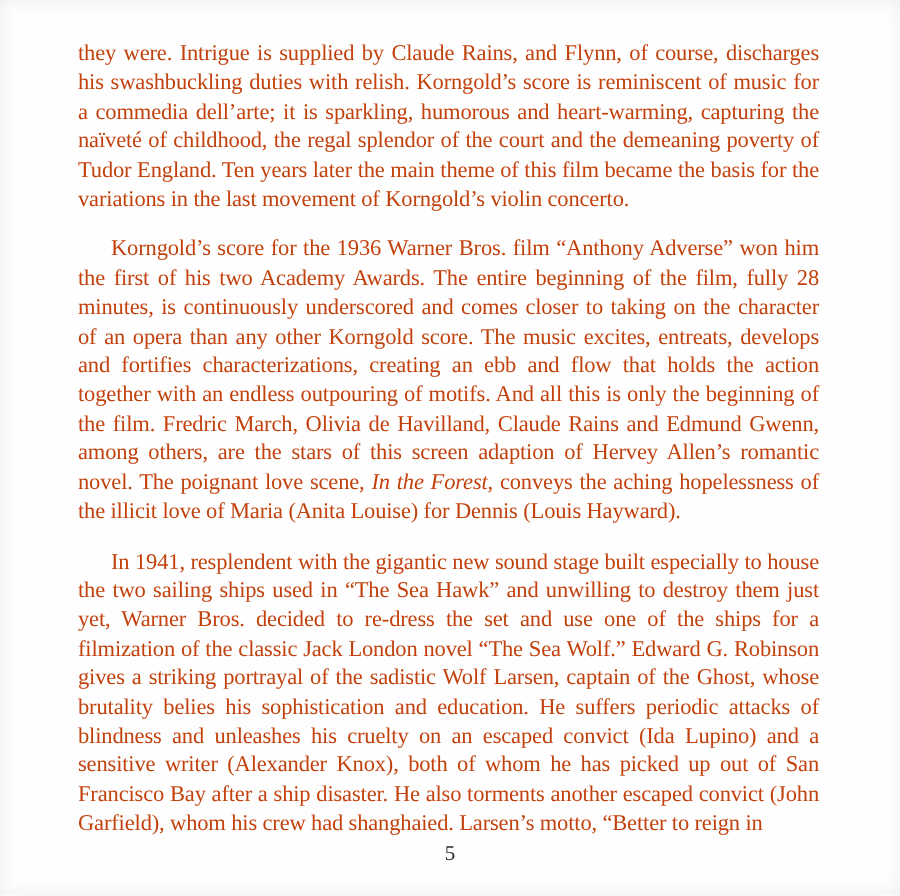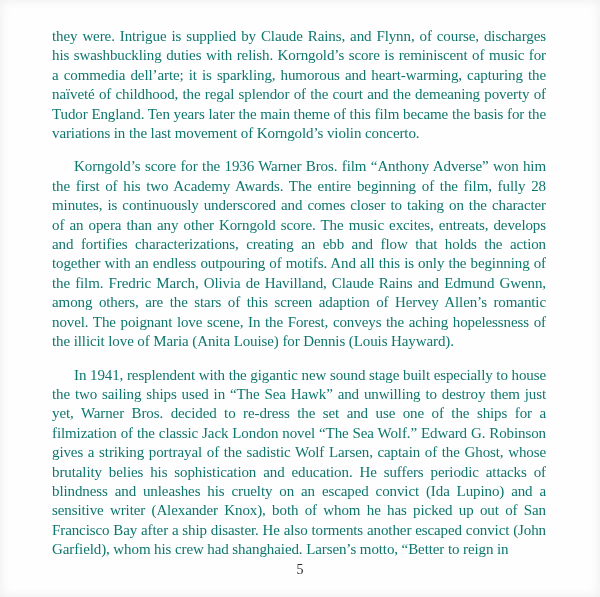--- a/index.html
+++ b/index.html
@@ -18,29 +18,30 @@
     }
     .text-block {
       position: absolute;
       left: 52px;
       top: 27px;
       width: 494px;
       text-align: justify;
       font-size: 15px;
       line-height: 19.4px;
       letter-spacing: -0.1px;
-      color: #0f766e;
+      color: #c2410c;
     }
     .para {
       margin: 0 0 14px 0;
     }
     .para.indent {
       text-indent: 22px;
     }
     .italic-title {
+      font-style: italic;
     }
     .page-number {
       position: absolute;
       left: 0;
       right: 0;
       top: 562px;
       text-align: center;
       font-size: 14px;
       color: #2a2a2a;
       font-family: "Liberation Serif", serif;

